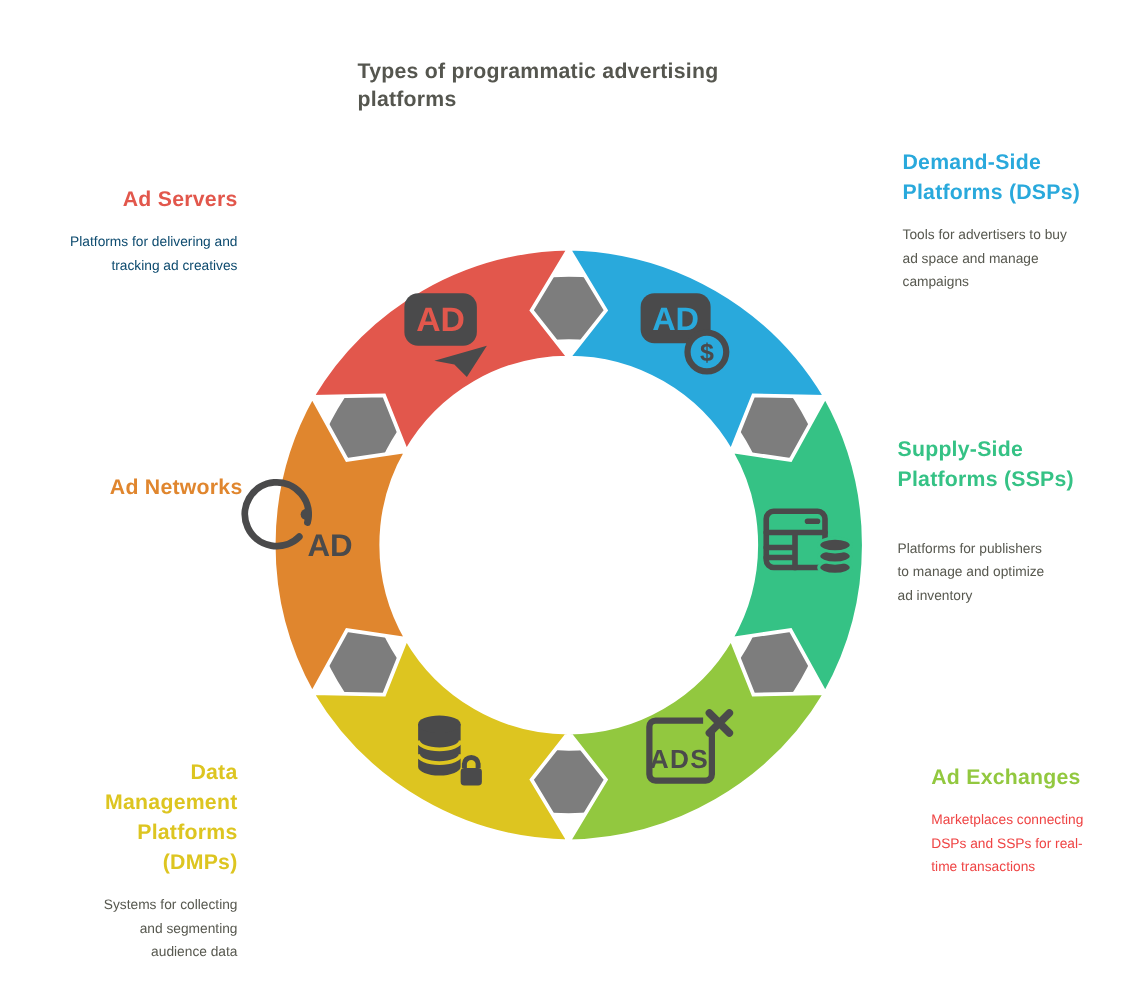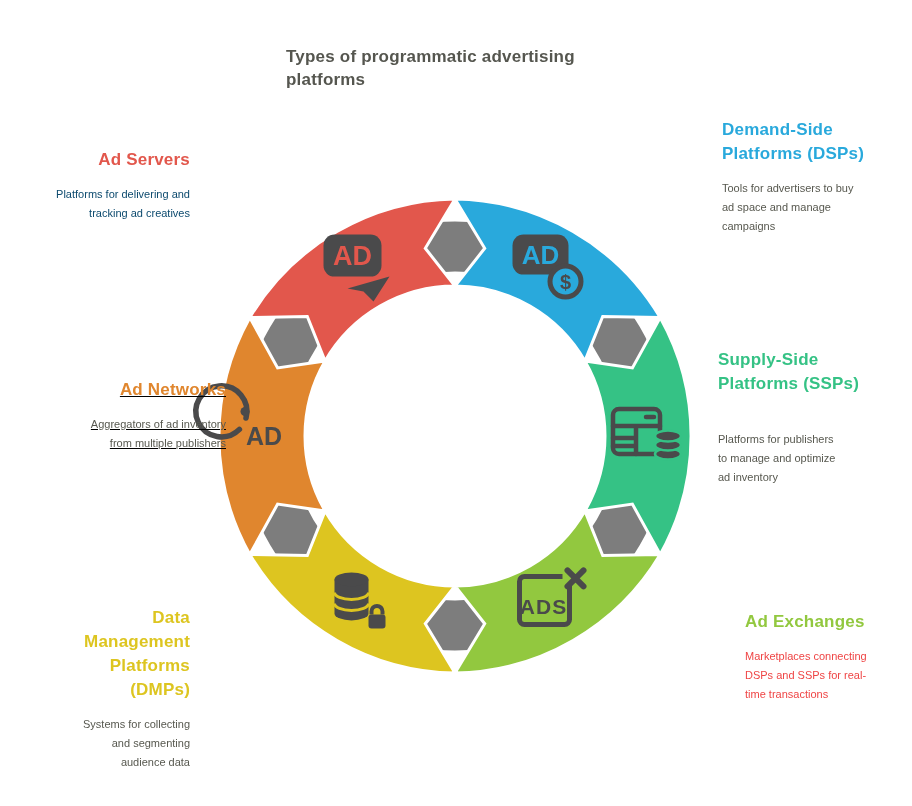--- a/index.html
+++ b/index.html
@@ -26,21 +26,21 @@
   .left-col{text-align:right;}
   .left-col p{margin-left:auto;}
   .b-dsp{left:722px;top:118px;width:160px;}
   .b-dsp p{max-width:145px;}
   .b-ssp{left:718px;top:348px;width:160px;}
   .b-ssp p{max-width:122px;margin-top:34px;}
   .b-exchanges{left:722px;top:610px;width:165px;margin-left:23px;}
   .b-exchanges p{max-width:128px;}
   .b-dmp{right:722px;top:606px;width:150px;}
   .b-dmp p{max-width:125px;}
-  .b-networks{right:686px;top:378px;width:170px;text-decoration:underline;}
+  .b-networks{right:718px;top:378px;width:170px;}
   .b-networks p{max-width:140px;}
   .b-servers{right:722px;top:148px;width:170px;}
   .b-servers p{max-width:150px;}
 </style>
 </head>
 <body>
 
 <div class="page-title" style="color: rgb(85, 86, 79);">Types of programmatic advertising platforms</div>
 
 <svg class="diagram" width="912" height="806" viewBox="0 0 912 806">
@@ -111,19 +111,18 @@
   <p style="color: #ef4444;">Marketplaces connecting DSPs and SSPs for real-time transactions</p>
 </div>
 
 <div class="label-block b-dmp left-col">
   <h3 style="color: rgb(221, 197, 32); margin-left: 28px;">Data Management Platforms (DMPs)</h3>
   <p style="color: rgb(87, 88, 79);">Systems for collecting and segmenting audience data</p>
 </div>
 
 <div class="label-block b-networks left-col">
   <h3 style="color: rgb(224, 134, 46);">Ad Networks</h3>
-  <p style="color: rgb(87, 88, 79);">Aggregators of ad inventory from multiple publishers</p>
 </div>
 
 <div class="label-block b-servers left-col">
   <h3 style="color: rgb(226, 87, 76);">Ad Servers</h3>
   <p style="color: #0c4a6e;">Platforms for delivering and tracking ad creatives</p>
 </div>
 
 </body></html>

